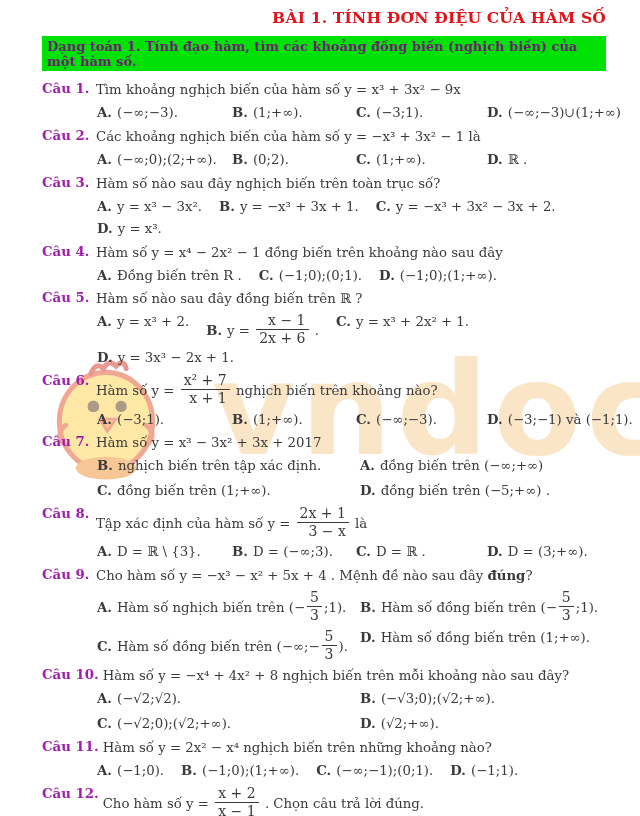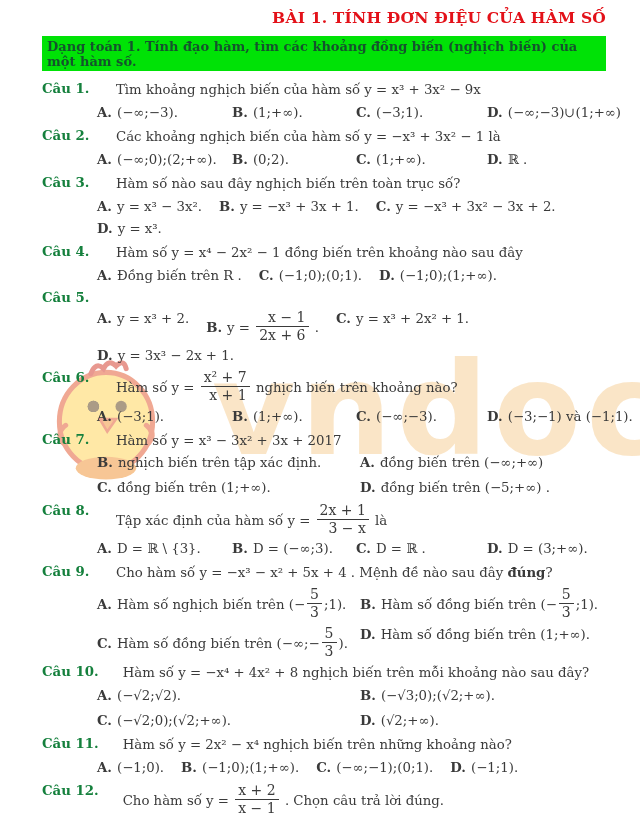--- a/index.html
+++ b/index.html
@@ -6,26 +6,26 @@
   body{
     width:640px;height:816px;background:#ffffff;position:relative;overflow:hidden;
     font-family:"DejaVu Serif","Liberation Serif",serif;color:#3a3a3a;
   }
   .page{position:relative;z-index:1;padding:6px 34px 0 42px;}
   .doc-title{
     text-align:right;color:#e31119;font-weight:bold;font-size:15.5px;
     margin:2px 0 9px 0;letter-spacing:.2px;
   }
   .dang-bar{
-    background:#00e206;color:#14532d;font-weight:bold;font-size:13px;
+    background:#00e206;color:#701a75;font-weight:bold;font-size:13px;
     padding:2.5px 5px;margin:0 0 10px 0;
   }
   .q{margin:0 0 6px 0;font-size:13.3px;}
   .q-head{display:flex;align-items:flex-start;}
-  .q-label{color:#15803d;font-weight:bold;min-width:50px;margin-right:24px;white-space:nowrap;}
+  .q-label{color:#a21caf;font-weight:bold;min-width:50px;margin-right:4px;white-space:nowrap;}
   .q-stem{flex:1;line-height:1.35;}
   .opts{padding-left:55px;margin-top:5px;line-height:1.35;gap:12px;}
   .opts.grid4{display:grid;grid-template-columns:131px 120px 127px auto;column-gap:4px;}
   .opts.flow4{display:flex;flex-wrap:wrap;column-gap:17px;row-gap:4px;}
   .opts.grid2{display:grid;grid-template-columns:255px auto;column-gap:8px;row-gap:7px;}
   .opt{white-space:nowrap;}
   .opt-letter{font-weight:bold;margin-right:5px;}
   .frac{
     display:inline-block;vertical-align:-0.55em;text-align:right;
     line-height:1.04;font-size:14px;padding:0 2px;
@@ -108,20 +108,21 @@
     <div class="opts flow4">
       <span class="opt"><b class="opt-letter">A.</b><span>Đồng biến trên R .</span></span>
       <span class="opt"><b class="opt-letter">C.</b><span>(−1;0);(0;1).</span></span>
       <span class="opt"><b class="opt-letter">D.</b><span>(−1;0);(1;+∞).</span></span>
     </div>
   </div>
 
   <div class="q">
     <div class="q-head">
       <span class="q-label">Câu 5.</span>
+      <span class="q-stem">Hàm số nào sau đây đồng biến trên ℝ ?</span>
     </div>
     <div class="opts flow4">
       <span class="opt"><b class="opt-letter">A.</b><span>y = x³ + 2.</span></span>
       <span class="opt"><b class="opt-letter">B.</b><span>y = <span class="frac"><span class="num">x − 1</span><span class="den">2x + 6</span></span> .</span></span>
       <span class="opt"><b class="opt-letter">C.</b><span>y = x³ + 2x² + 1.</span></span>
       <span class="opt"><b class="opt-letter">D.</b><span>y = 3x³ − 2x + 1.</span></span>
     </div>
   </div>
 
   <div class="q">

